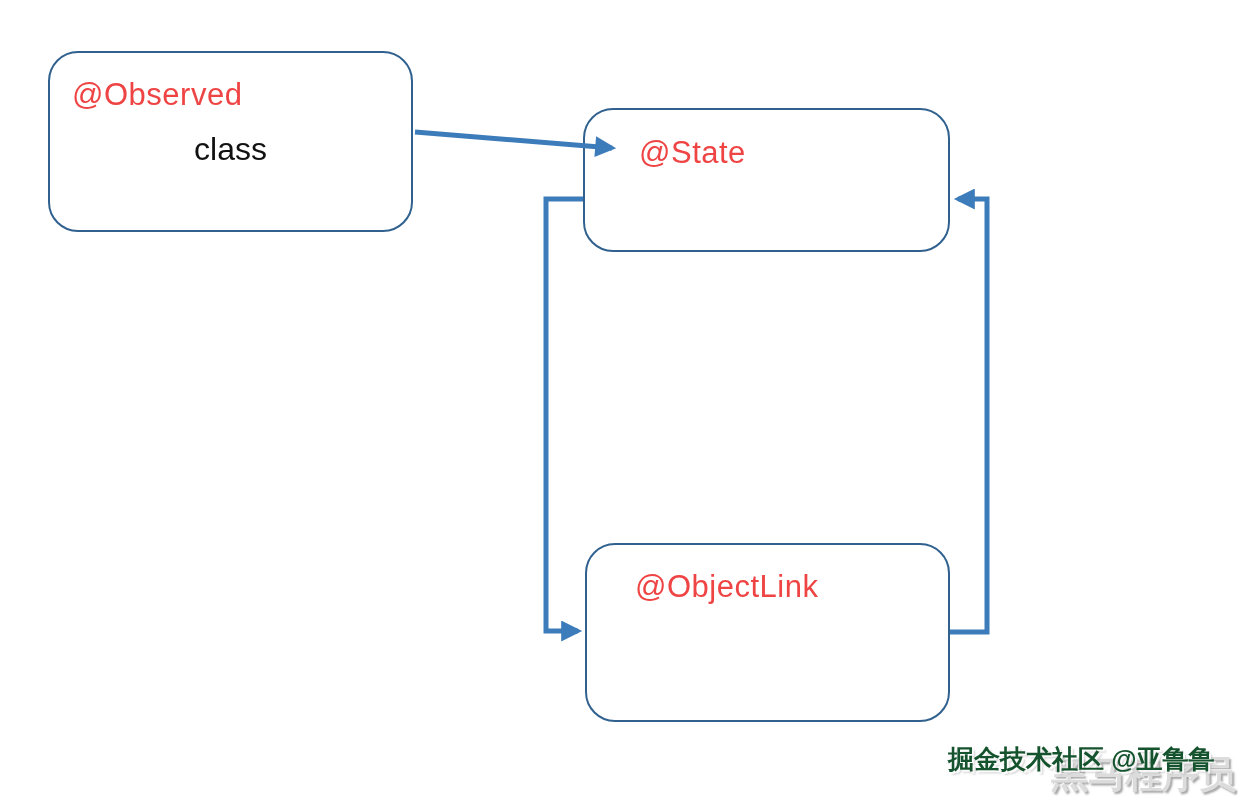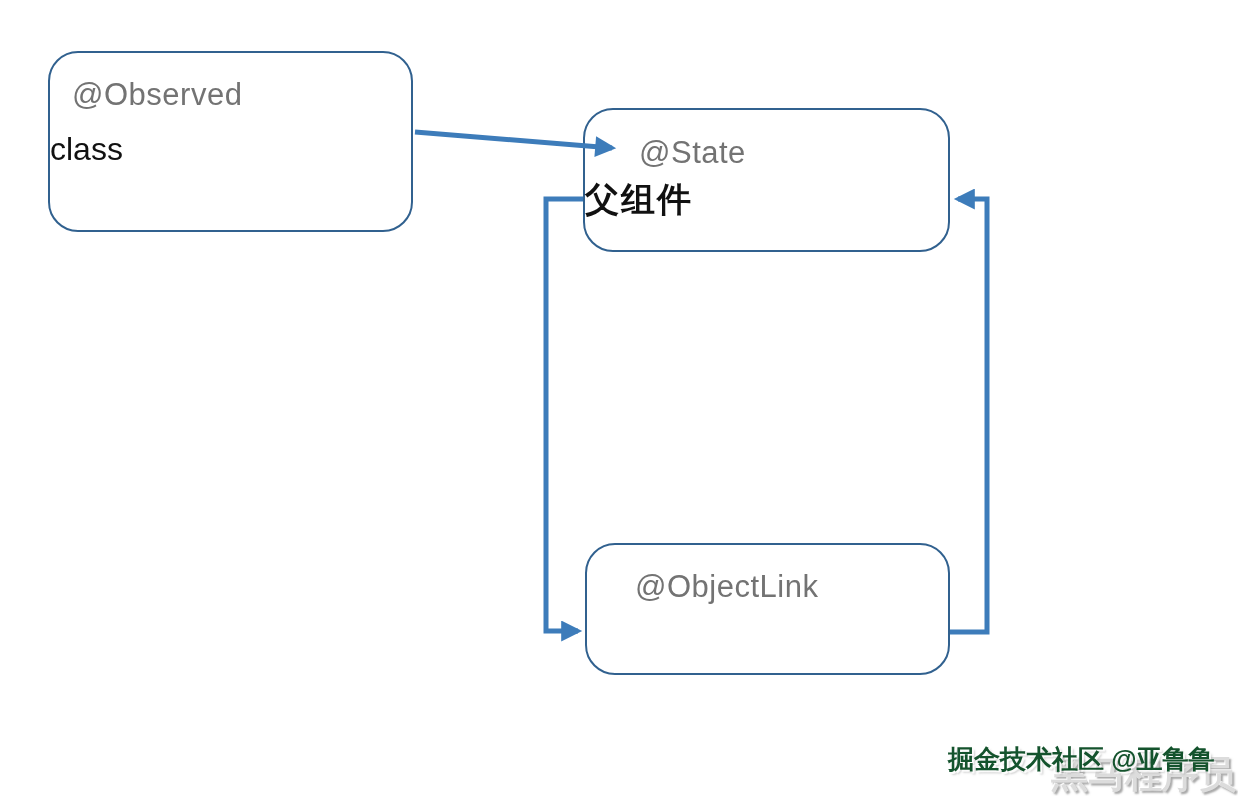--- a/index.html
+++ b/index.html
@@ -13,41 +13,42 @@
     font-family: "Liberation Sans", sans-serif;
   }
   .node {
     position: absolute;
     background: #ffffff;
     border: 2px solid #31618f;
     border-radius: 30px;
   }
   .node-annotation {
     position: absolute;
-    color: #737373;
+    color: #ef4444;
     font-size: 31px;
     letter-spacing: 0.5px;
     white-space: nowrap;
   }
   .node-label {
     position: absolute;
     left: 0;
     width: 100%;
+    text-align: center;
     color: #111111;
     font-size: 32px;
     white-space: nowrap;
   }
   .node-label.cn {
     font-weight: bold;
     font-size: 34px;
     letter-spacing: 2px;
   }
   #node-observed   { left: 48px;  top: 51px;  width: 365px; height: 181px; }
   #node-state      { left: 583px; top: 108px; width: 367px; height: 144px; }
-  #node-objectlink { left: 585px; top: 543px; width: 365px; height: 132px; }
+  #node-objectlink { left: 585px; top: 543px; width: 365px; height: 179px; }
 
   #node-observed .node-annotation   { left: 22px; top: 24px; }
   #node-observed .node-label        { top: 78px; }
   #node-state .node-annotation      { left: 54px; top: 25px; }
   #node-state .node-label           { top: 67px; }
   #node-objectlink .node-annotation { left: 48px; top: 24px; }
   #node-objectlink .node-label      { top: 68px; }
 
   .edges-layer {
     position: absolute;
@@ -83,21 +84,20 @@
 
 <div class="canvas">
 
   <div class="node" id="node-observed">
     <span class="node-annotation">@Observed</span>
     <span class="node-label">class</span>
   </div>
 
   <div class="node" id="node-state">
     <span class="node-annotation">@State</span>
-    <span class="node-label cn">父组件</span>
   </div>
 
   <div class="node" id="node-objectlink">
     <span class="node-annotation">@ObjectLink</span>
   </div>
 
   <svg class="edges-layer" viewBox="0 0 1238 796" xmlns="http://www.w3.org/2000/svg">
     <defs>
       <marker id="arrowhead" viewBox="0 0 10 10" refX="8" refY="5" markerWidth="4.6" markerHeight="4.2" orient="auto-start-reverse" markerUnits="strokeWidth">
         <path d="M0,0 L10,5 L0,10 z" fill="#3d7cba"></path>

